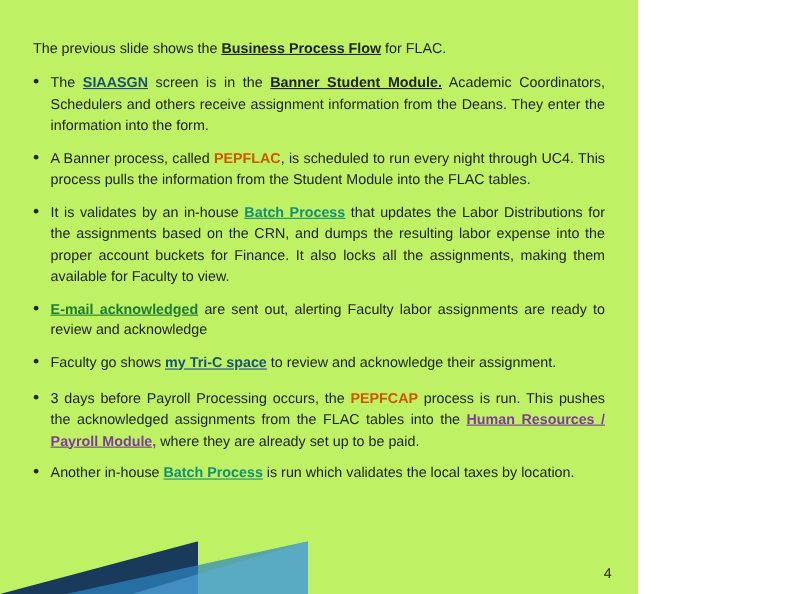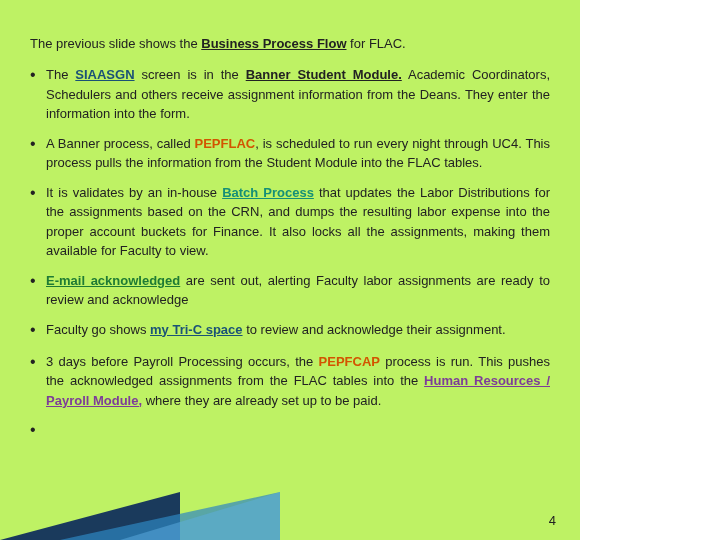--- a/index.html
+++ b/index.html
@@ -202,20 +202,23 @@
 
     <li>
       <span class="bullet">•</span>
       <span class="content">
         <span>3 days before Payroll Processing occurs, the </span><span class="bold-color-orange">PEPFCAP</span><span> process is run.  This pushes the acknowledged assignments from the FLAC tables into the </span><span class="bold-color-purple">Human Resources / Payroll Module,</span><span> where they are already set up to be paid.</span>
       </span>
     </li>
 
     <li>
       <span class="bullet">•</span>
+      <span class="content">
+        <span>Another in-house </span><span class="bold-color-teal">Batch Process</span><span> is run which validates the local taxes by location.</span>
+      </span>
     </li>
 
   </ul>
 
   <div class="bottom-decoration">
     <div class="triangle-container">
       <div class="triangle-dark"></div>
       <div class="triangle-light"></div>
       <div class="triangle-lighter"></div>
     </div>

